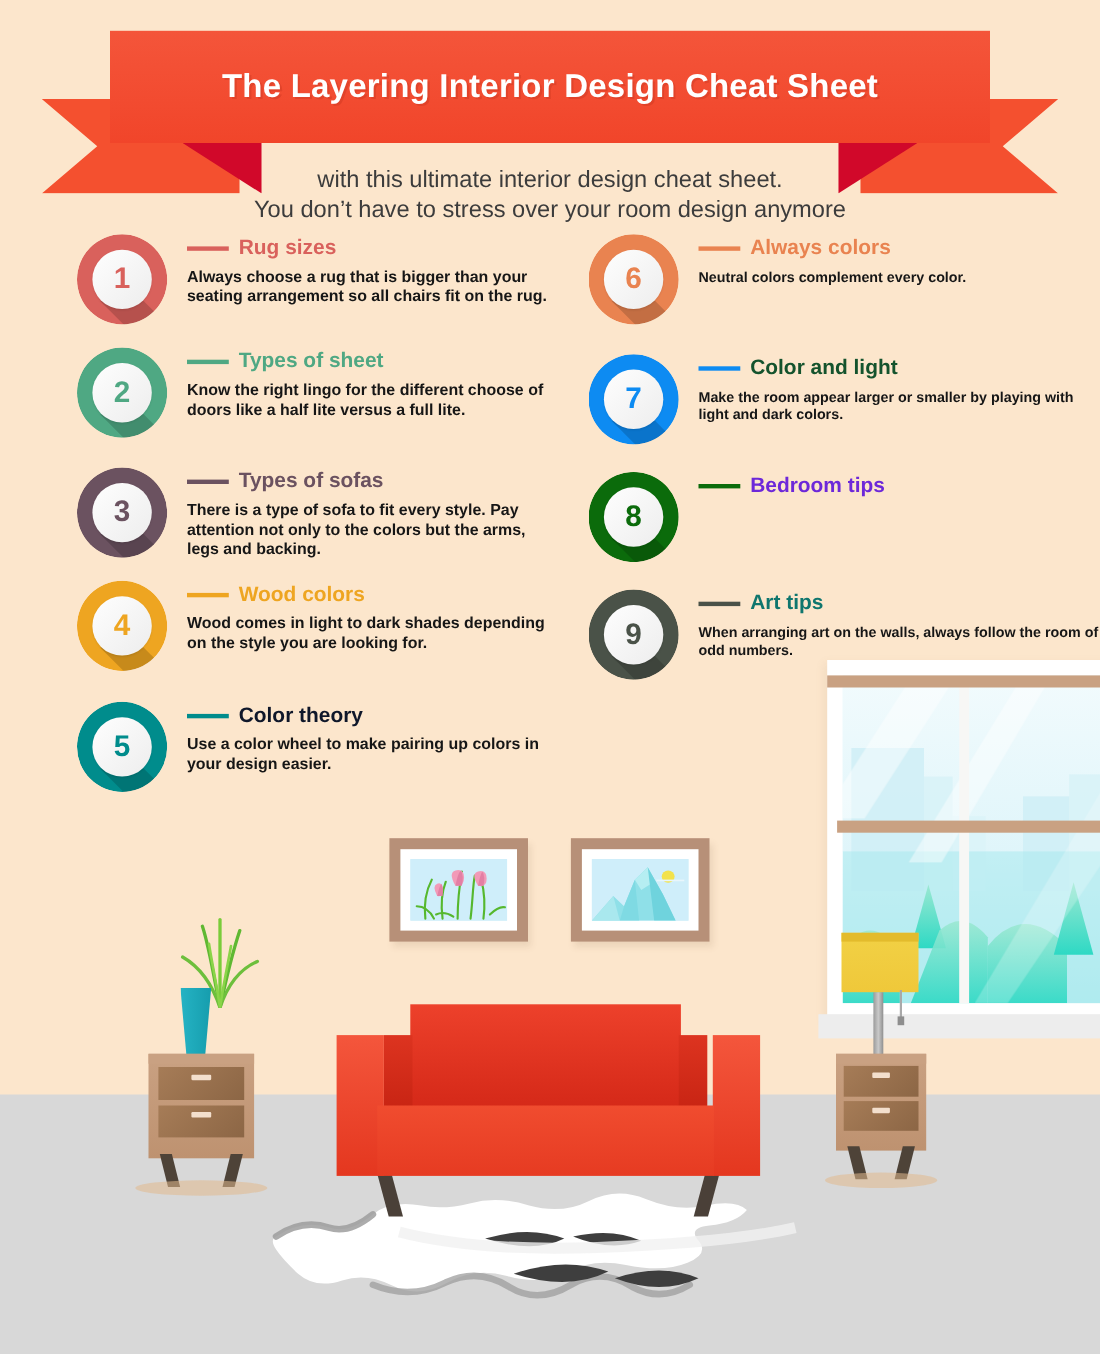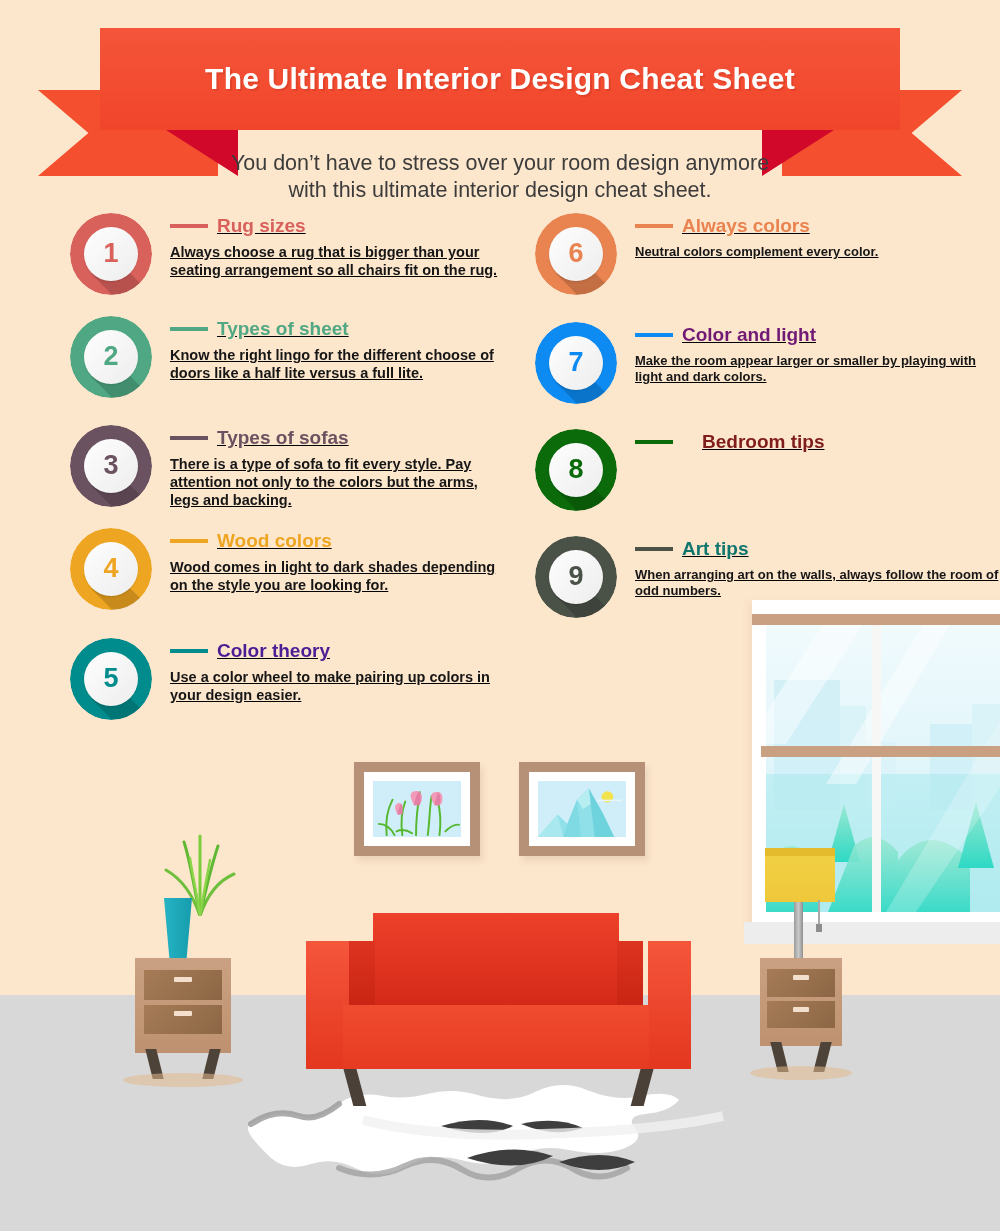--- a/index.html
+++ b/index.html
@@ -138,21 +138,20 @@
   .badge .num {
     font-size: 27px;
     font-weight: bold;
     line-height: 1;
     padding-bottom: 2px;
   }
 
   .tip-body {
     padding-left: 100px;
     min-height: 86px;
-    text-decoration: underline;
   }
   .tip-head {
     display: flex;
     align-items: center;
     gap: 9px;
     height: 26px;
   }
   .tip-dash {
     width: 38px;
     height: 4px;
@@ -472,27 +471,27 @@
     <div class="sofa-seat"></div>
 
   </div>
 
   <div class="banner-wrap">
     <div class="ribbon-tail left"></div>
     <div class="ribbon-tail right"></div>
     <div class="ribbon-fold left"></div>
     <div class="ribbon-fold right"></div>
     <div class="ribbon-main">
-      <h1 class="banner-title">The Ultimate Interior Design Cheat Sheet</h1>
+      <h1 class="banner-title">The Layering Interior Design Cheat Sheet</h1>
     </div>
   </div>
 
   <div class="banner-sub">
+    <div>with this ultimate interior design cheat sheet.</div>
     <div>You don’t have to stress over your room design anymore</div>
-    <div>with this ultimate interior design cheat sheet.</div>
   </div>
 
   <div class="col col-left" id="col-left">
       <div class="tip" style="margin-bottom: 17px;">
         <div class="badge">
           <div class="ring" style="background: rgb(217, 97, 92);"></div>
           <div class="longshadow"></div>
           <div class="inner">
             <span class="num" style="color: rgb(217, 97, 92);">1</span>
           </div>
@@ -557,21 +556,21 @@
         <div class="badge">
           <div class="ring" style="background: rgb(0, 140, 140);"></div>
           <div class="longshadow"></div>
           <div class="inner">
             <span class="num" style="color: rgb(0, 140, 140);">5</span>
           </div>
         </div>
         <div class="tip-body">
           <div class="tip-head">
             <span class="tip-dash" style="background: rgb(0, 140, 140);"></span>
-            <span class="tip-title" style="color: #4c1d95;">Color theory</span>
+            <span class="tip-title" style="color: #0f172a;">Color theory</span>
           </div>
           <p class="tip-desc">Use a color wheel to make pairing up colors in your design easier.</p>
         </div>
       </div>
     </div>
 
   <div class="col col-right" id="col-right">
       <div class="tip" style="margin-bottom: 23px;">
         <div class="badge">
           <div class="ring" style="background: rgb(233, 131, 80);"></div>
@@ -592,37 +591,37 @@
         <div class="badge">
           <div class="ring" style="background: rgb(13, 139, 242);"></div>
           <div class="longshadow"></div>
           <div class="inner">
             <span class="num" style="color: rgb(13, 139, 242);">7</span>
           </div>
         </div>
         <div class="tip-body">
           <div class="tip-head">
             <span class="tip-dash" style="background: rgb(13, 139, 242);"></span>
-            <span class="tip-title" style="color: #701a75;">Color and light</span>
+            <span class="tip-title" style="color: #14532d;">Color and light</span>
           </div>
           <p class="tip-desc">Make the room appear larger or smaller by playing with light and dark colors.</p>
         </div>
       </div>
       <div class="tip" style="margin-bottom: 21px;">
         <div class="badge">
           <div class="ring" style="background: rgb(11, 107, 11);"></div>
           <div class="longshadow"></div>
           <div class="inner">
             <span class="num" style="color: rgb(11, 107, 11);">8</span>
           </div>
         </div>
         <div class="tip-body">
           <div class="tip-head">
             <span class="tip-dash" style="background: rgb(11, 107, 11);"></span>
-            <span class="tip-title" style="color: #7f1d1d; margin-left: 20px;">Bedroom tips</span>
+            <span class="tip-title" style="color: #6d28d9;">Bedroom tips</span>
           </div>
         </div>
       </div>
       <div class="tip" style="margin-bottom: 0px;">
         <div class="badge">
           <div class="ring" style="background: rgb(74, 82, 72);"></div>
           <div class="longshadow"></div>
           <div class="inner">
             <span class="num" style="color: rgb(74, 82, 72);">9</span>
           </div>

